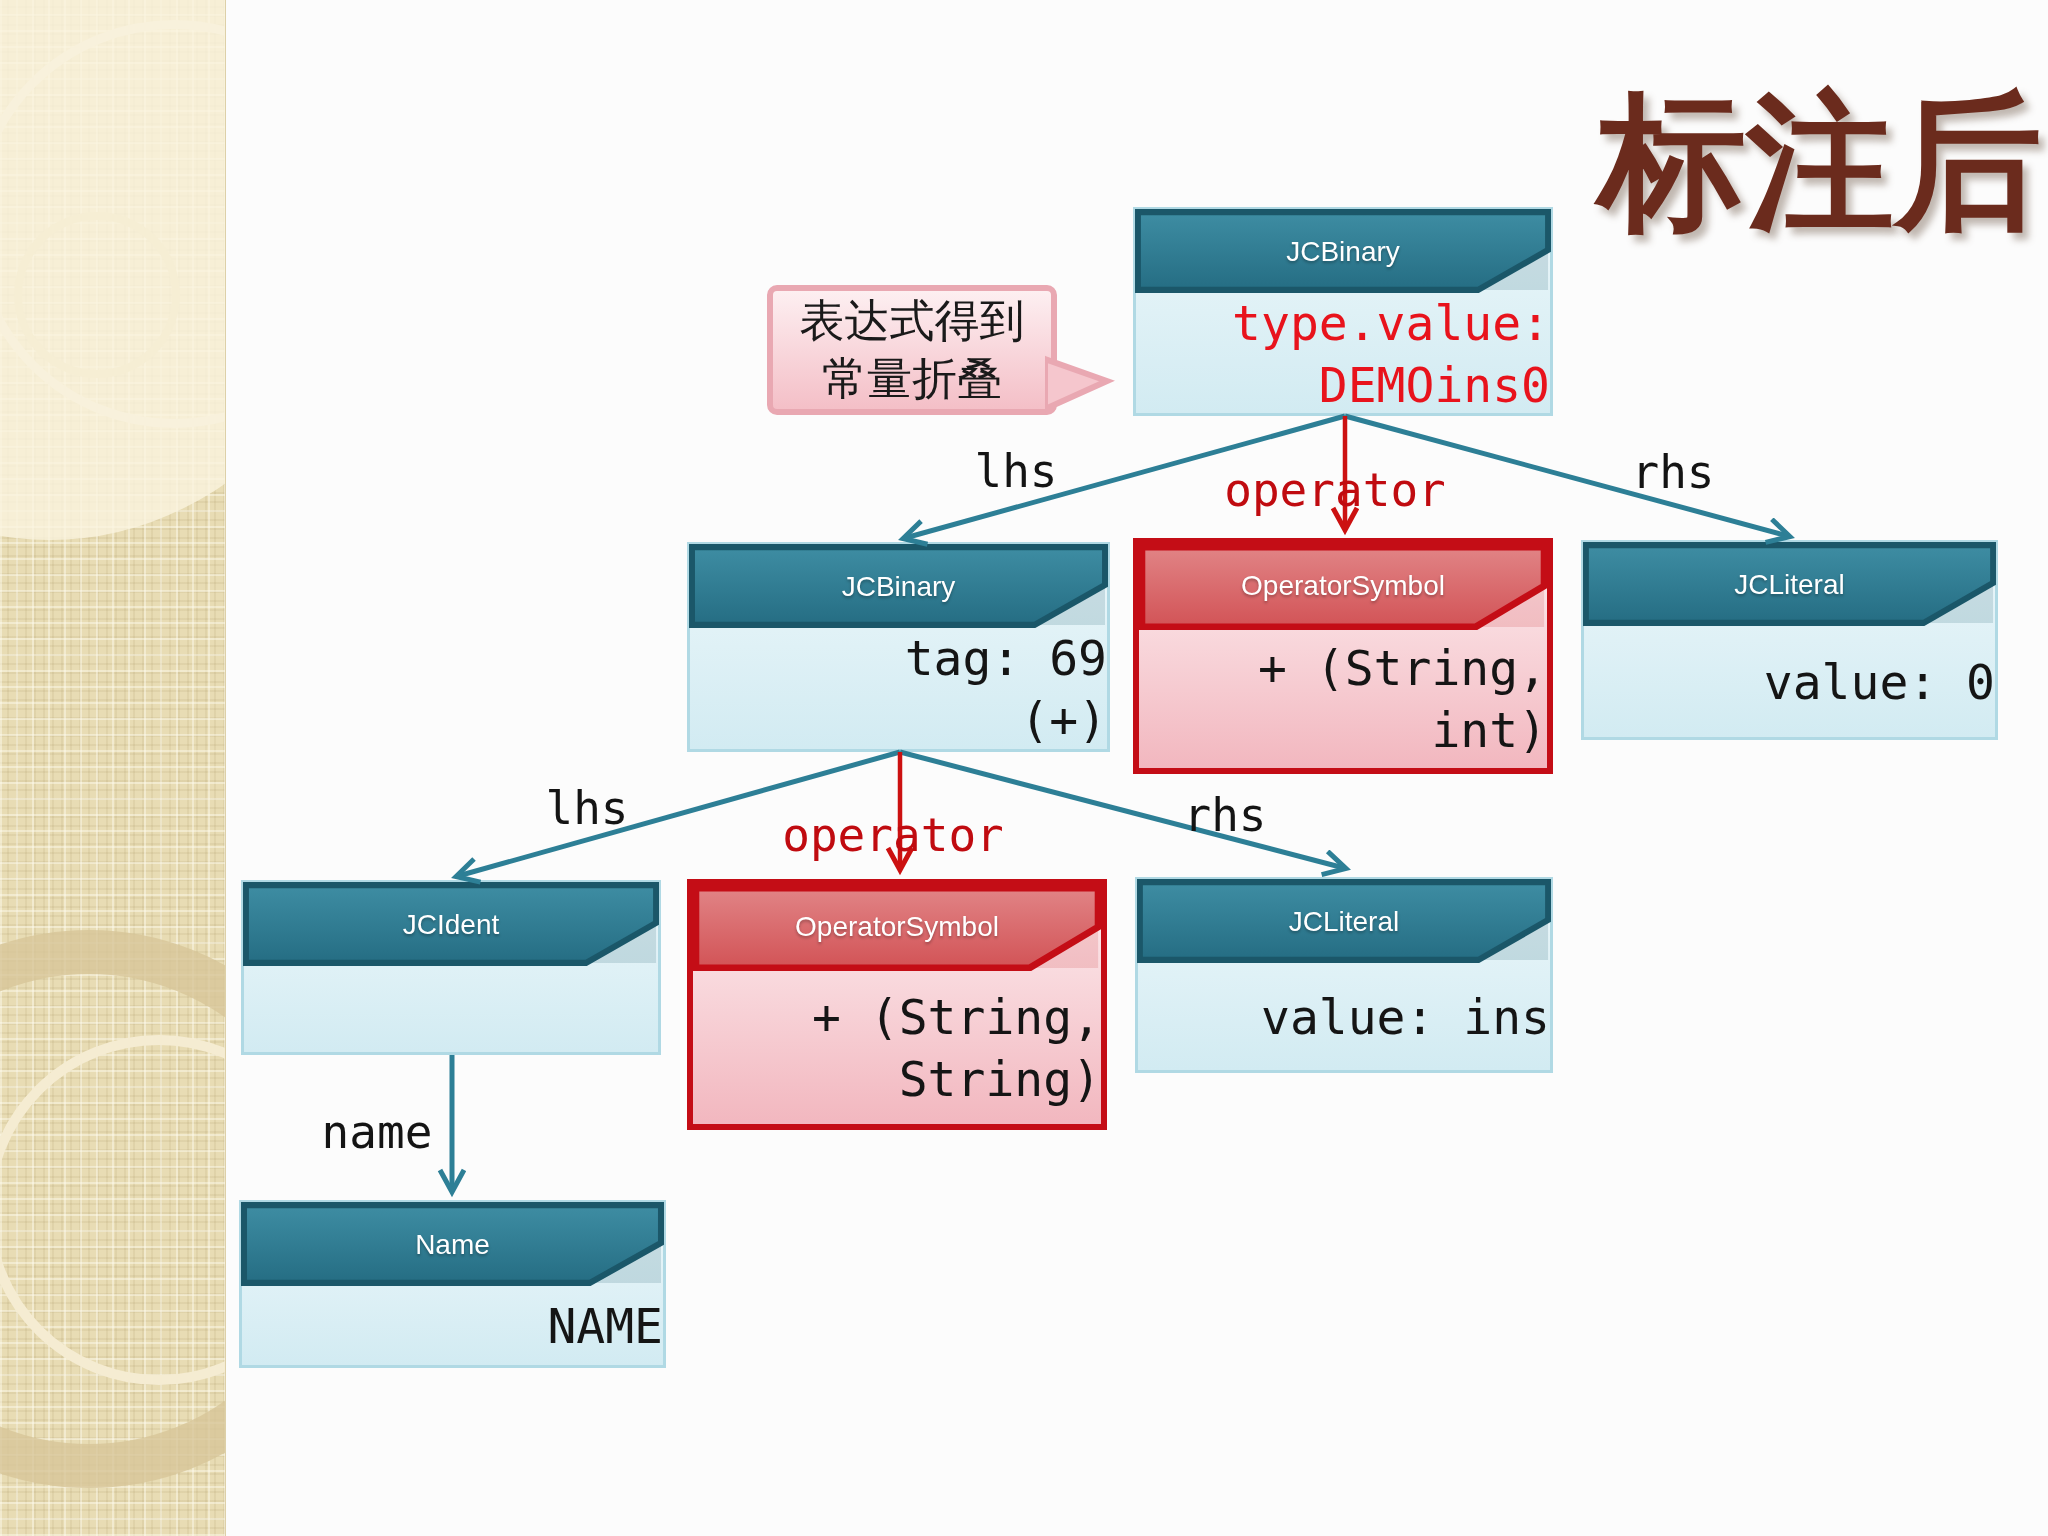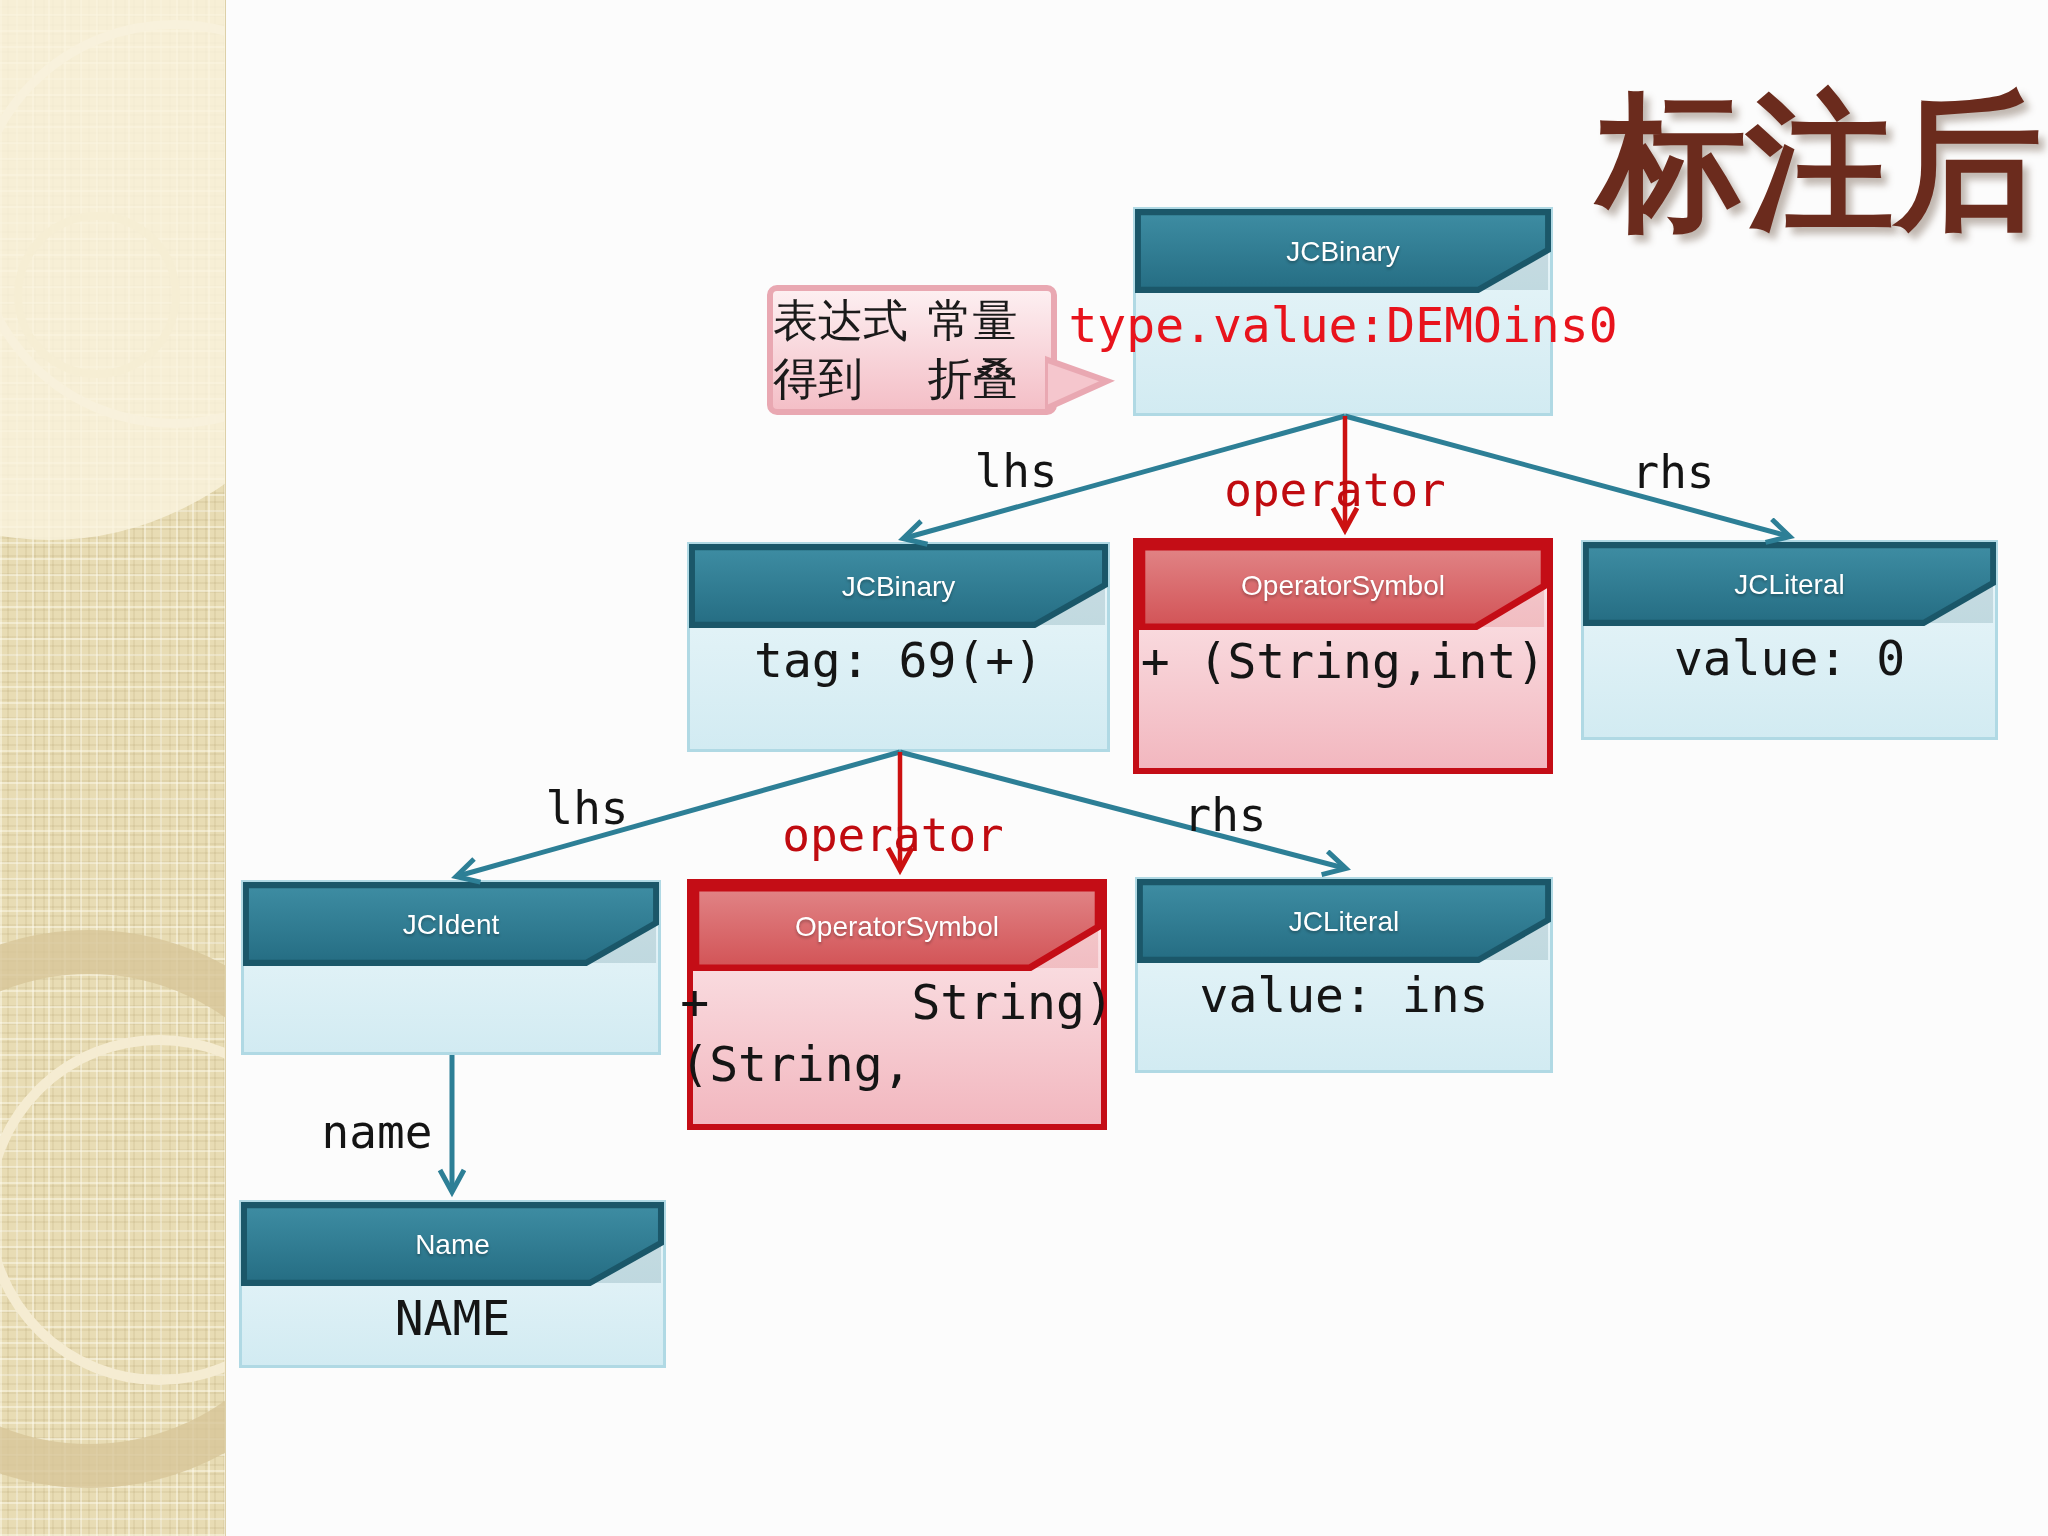--- a/index.html
+++ b/index.html
@@ -38,36 +38,36 @@
   .hdr{position:absolute;left:-1px;top:-1px;width:calc(100% + 2px);height:84px;display:block;}
   .node.red .hdr{left:0;top:0;width:100%;height:86px;}
   .hdr-teal-shape{fill:url(#gradTeal);stroke:#1b5769;stroke-width:6;stroke-linejoin:miter;}
   .hdr-red-shape{fill:url(#gradRed);stroke:#c40d16;stroke-width:7;stroke-linejoin:miter;}
   .fold-teal{fill:rgba(27,88,106,.16);}
   .fold-red{fill:rgba(196,13,22,.14);}
   .hdr-label{position:absolute;left:0;top:6px;width:100%;height:72px;
     display:flex;align-items:center;justify-content:center;
     color:#fff;font-size:28px;text-shadow:0 2px 3px rgba(0,0,0,.30);}
   .body{position:absolute;left:0;right:0;top:84px;bottom:0;
-    display:flex;flex-direction:row;align-items:flex-start;justify-content:center;
+    display:flex;flex-direction:column;align-items:flex-end;justify-content:center;
     font-family:"DejaVu Sans Mono","Liberation Mono",monospace;
     font-size:48px;line-height:62px;color:#151515;}
   .body.redtext{color:#e8131c;}
 
   
   .elabel{position:absolute;transform:translate(-50%,-50%);
     font-family:"DejaVu Sans Mono","Liberation Mono",monospace;
     font-size:46px;color:#141414;white-space:nowrap;}
   .elabel.red{color:#c00b10;}
 
   
   .callout{position:absolute;left:767px;top:285px;width:290px;height:130px;
     box-sizing:border-box;border:6px solid #e9a8b2;border-radius:10px;
     background:linear-gradient(180deg,#fdeff1 0%,#f4bfc7 100%);
-    display:flex;flex-direction:row;align-items:center;justify-content:center;
+    display:flex;flex-direction:column;align-items:center;justify-content:center;
     font-size:45px;line-height:58px;color:#1a1a1a;}
   .callout .tail{position:absolute;right:-64px;top:64px;width:70px;height:62px;}
 
   
   .edges{position:absolute;left:0;top:0;pointer-events:none;}
 </style>
 </head>
 <body>
 
 <div id="stage">

